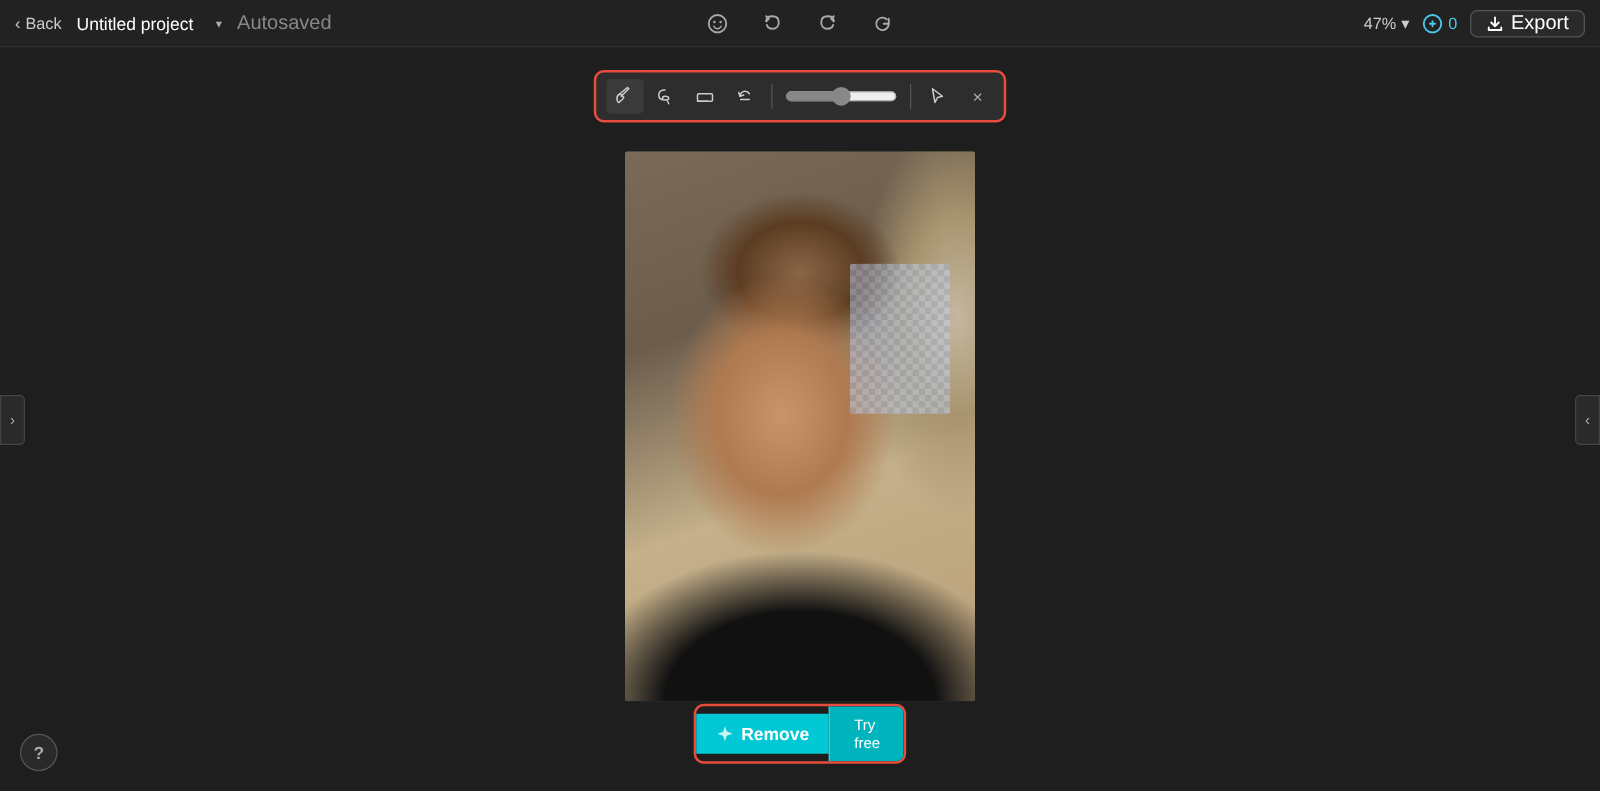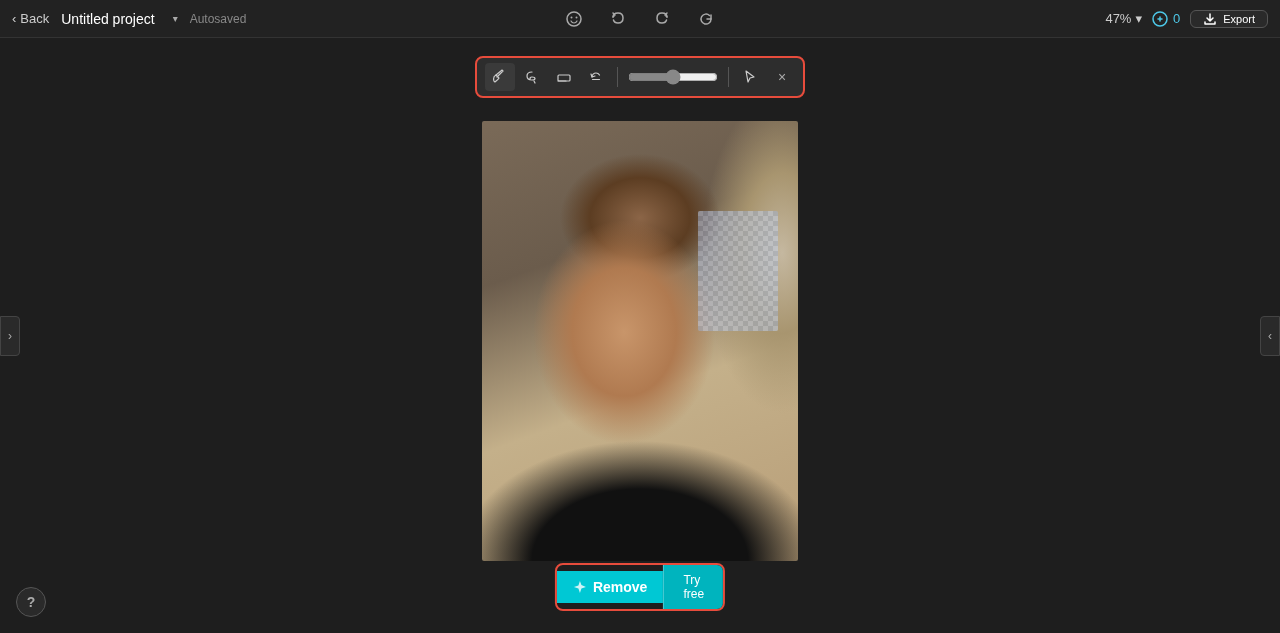--- a/index.html
+++ b/index.html
@@ -42,21 +42,21 @@
     .project-title {
       font-size: 14px;
       font-weight: 500;
       color: #fff;
     }
     .chevron-down {
       color: #aaa;
       font-size: 10px;
     }
     .autosaved {
-      font-size: 12px;
+      font-size: 16px;
       color: #888;
     }
     .topbar-center {
       display: flex;
       align-items: center;
       gap: 16px;
       margin-left: auto;
       margin-right: auto;
       position: absolute;
       left: 50%;
@@ -100,21 +100,21 @@
       font-size: 13px;
       cursor: pointer;
     }
     .export-btn {
       display: flex;
       align-items: center;
       gap: 6px;
       background: #2a2a2a;
       border: 1px solid #555;
       color: #fff;
-      font-size: 11px;
+      font-size: 16px;
       cursor: pointer;
       padding: 1px 12px;
       border-radius: 6px;
       text-align: center;
     }
 
     
     .main-area {
       display: flex;
       position: relative;
@@ -202,21 +202,21 @@
       align-items: center;
       justify-content: center;
       border-radius: 4px;
       font-size: 14px;
       margin-left: 2px;
     }
 
     
     .image-container {
       position: relative;
-      width: 316px;
+      width: 280px;
       height: 440px;
       margin-top: 10px;
     }
 
     
     .portrait-image {
       width: 100%;
       height: 100%;
       border-radius: 2px;
       background:

